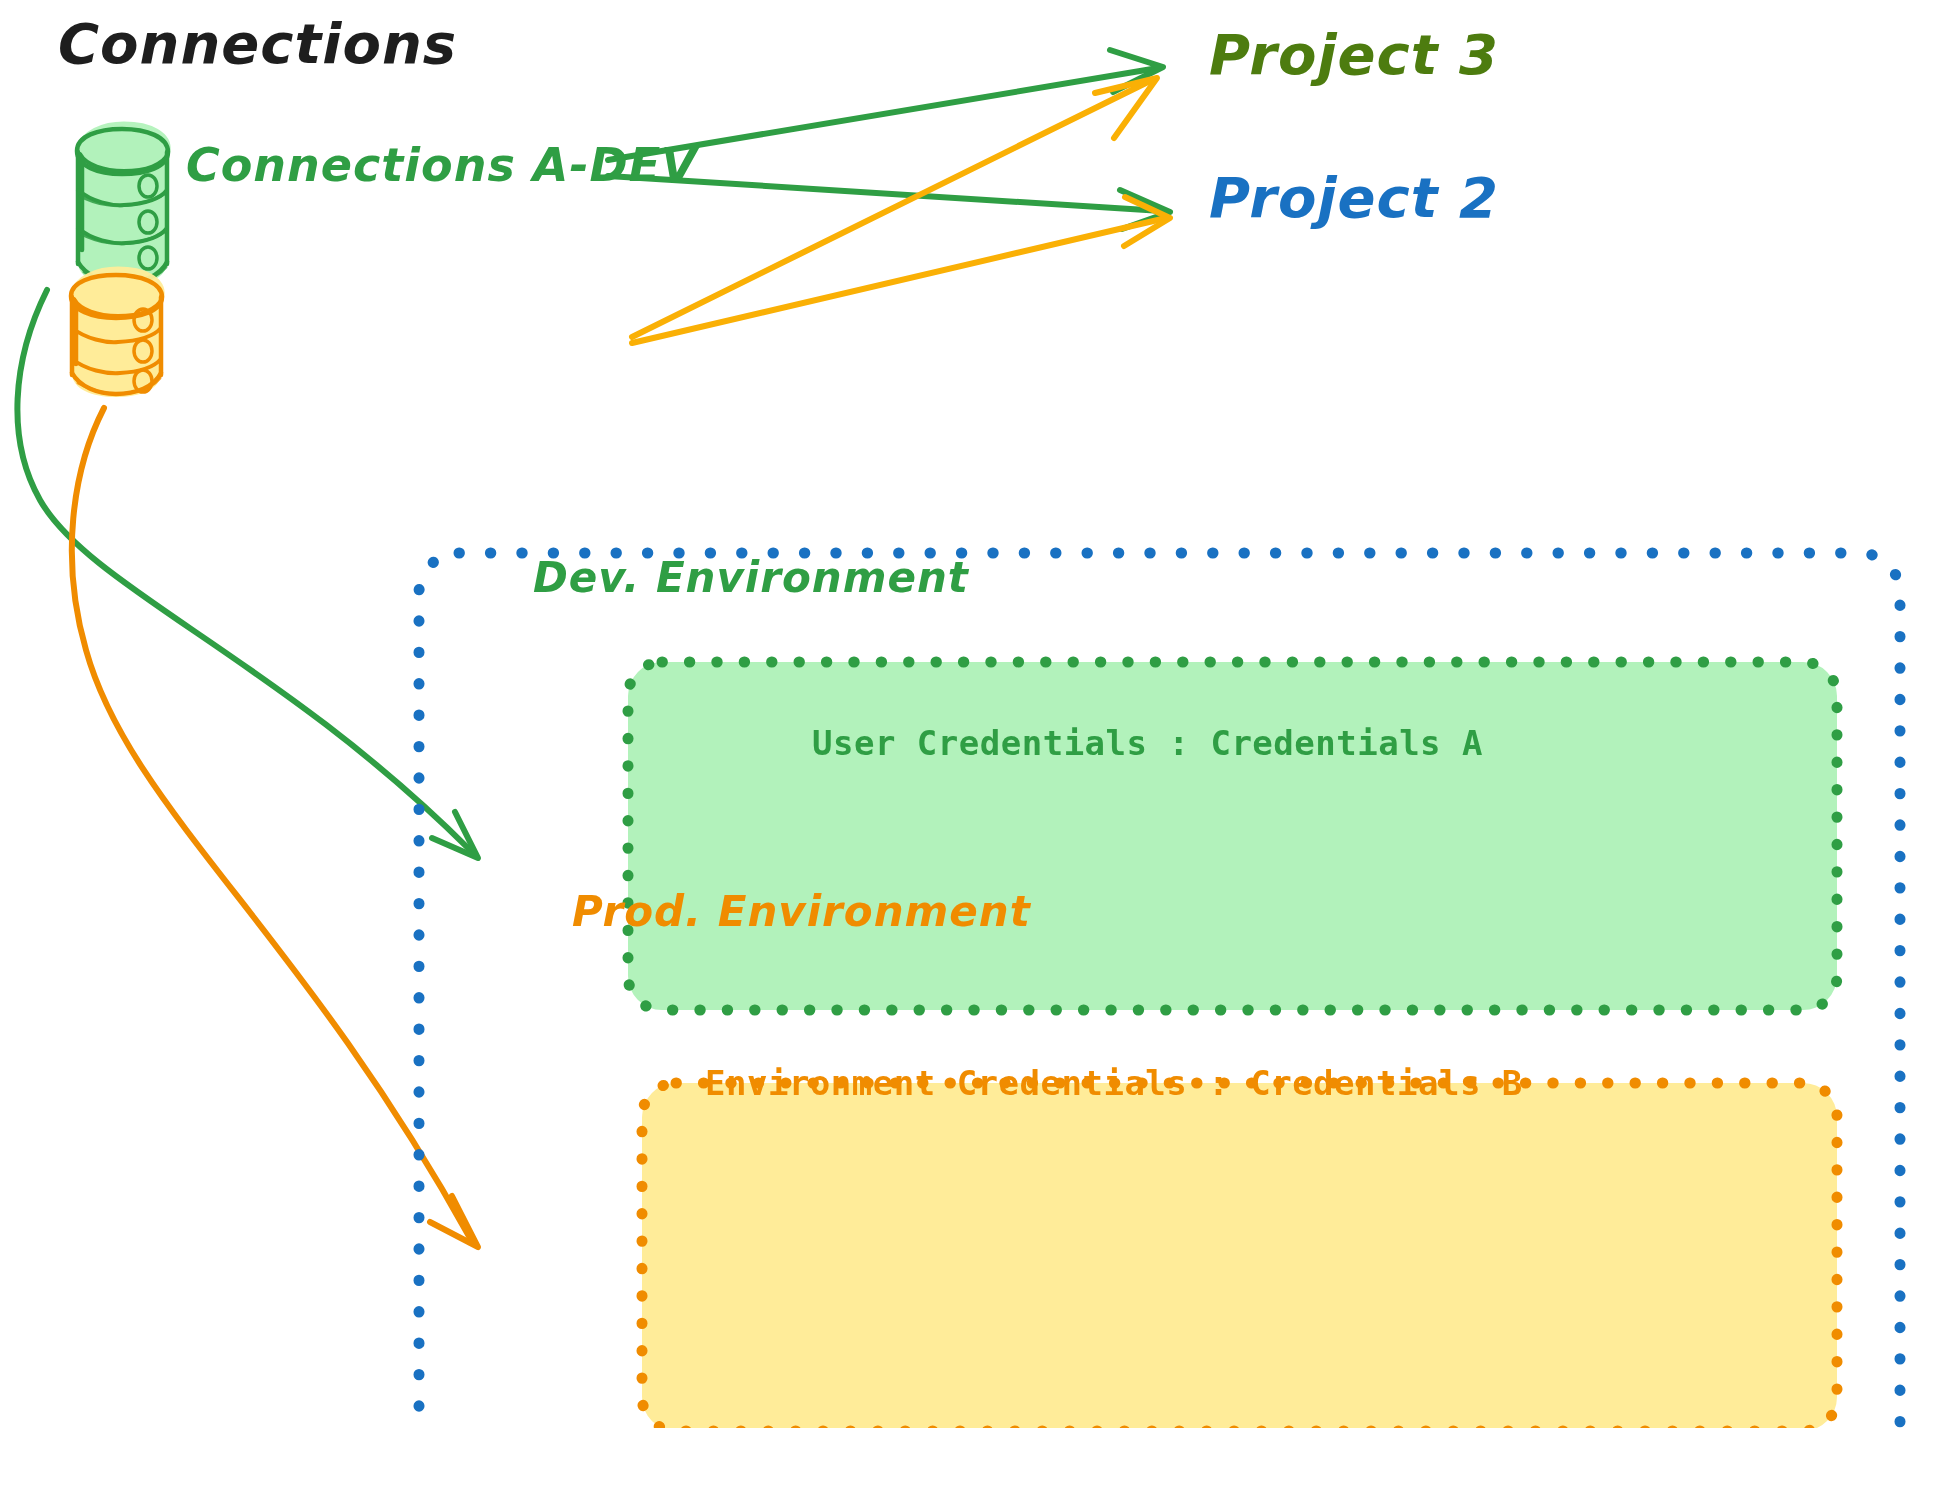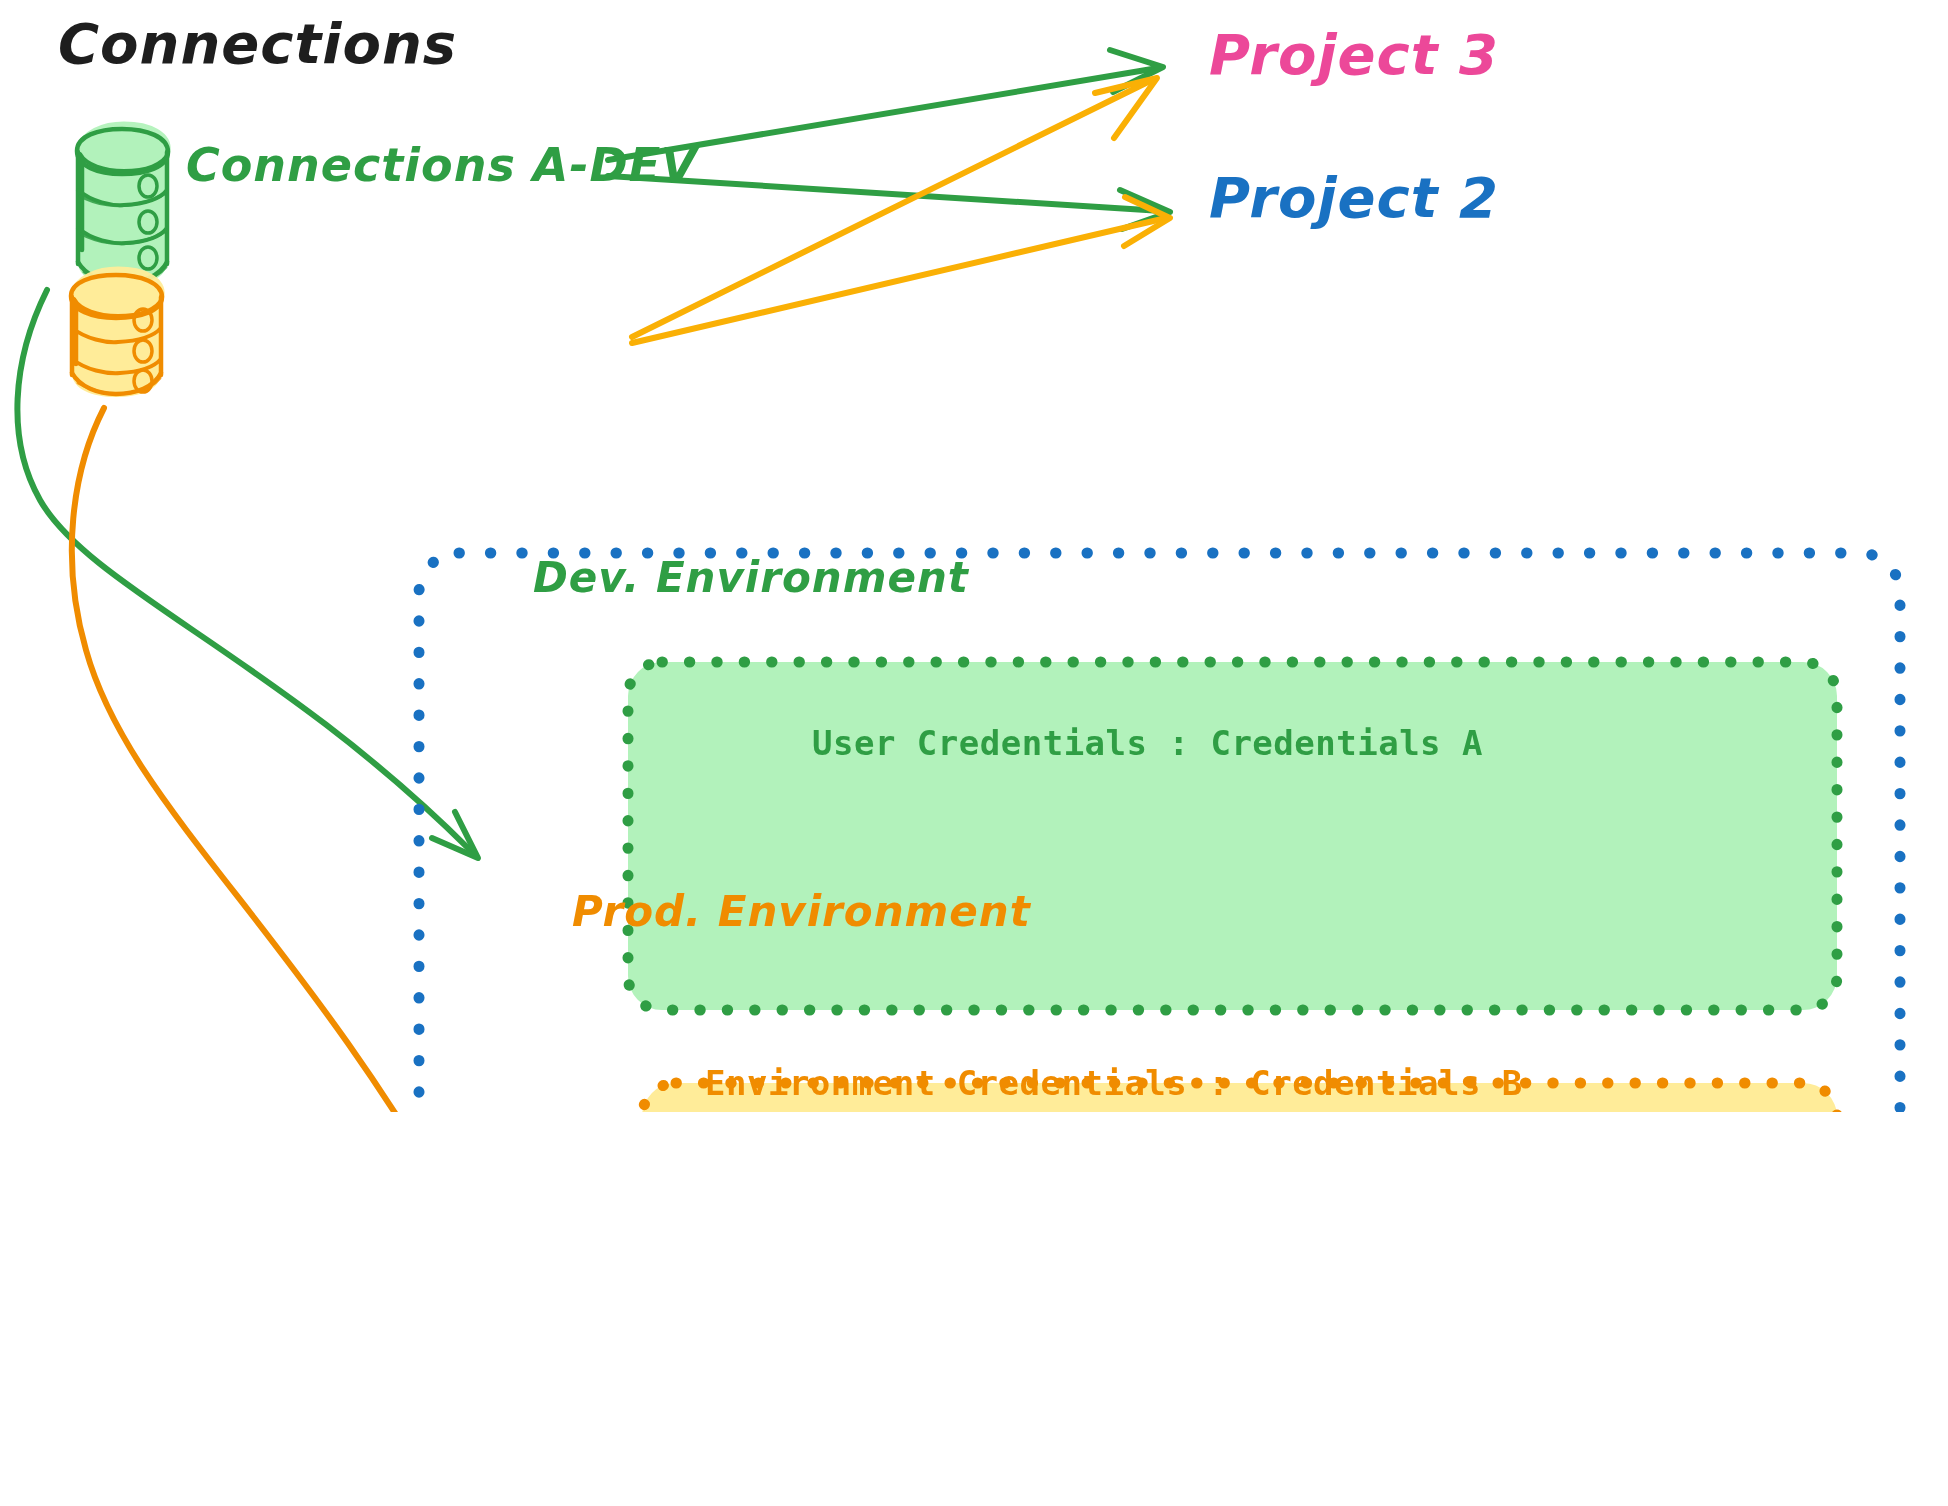--- a/index.html
+++ b/index.html
@@ -7,21 +7,21 @@
     margin: 0;
     padding: 0;
     background: #ffffff;
   }
   body {
     font-family: "DejaVu Sans", sans-serif;
   }
   #stage {
     position: relative;
     width: 1948px;
-    height: 1112px;
+    height: 1428px;
     background: #ffffff;
     overflow: hidden;
     text-align: right;
   }
   #sketch {
     position: absolute;
     inset: 0;
     width: 1948px;
     height: 1506px;
   }
@@ -57,21 +57,21 @@
   #label-conn-b {
     left: 176px;
     top: 310px;
     font-size: 46px;
     color: #f08c00;
   }
   #label-project-3 {
     left: 1209px;
     top: 27px;
     font-size: 56px;
-    color: #ec4899;
+    color: #4d7c0f;
   }
   #label-project-2 {
     left: 1209px;
     top: 170px;
     font-size: 56px;
     color: #1971c2;
   }
   #label-project-1 {
     left: 1226px;
     top: 340px;

